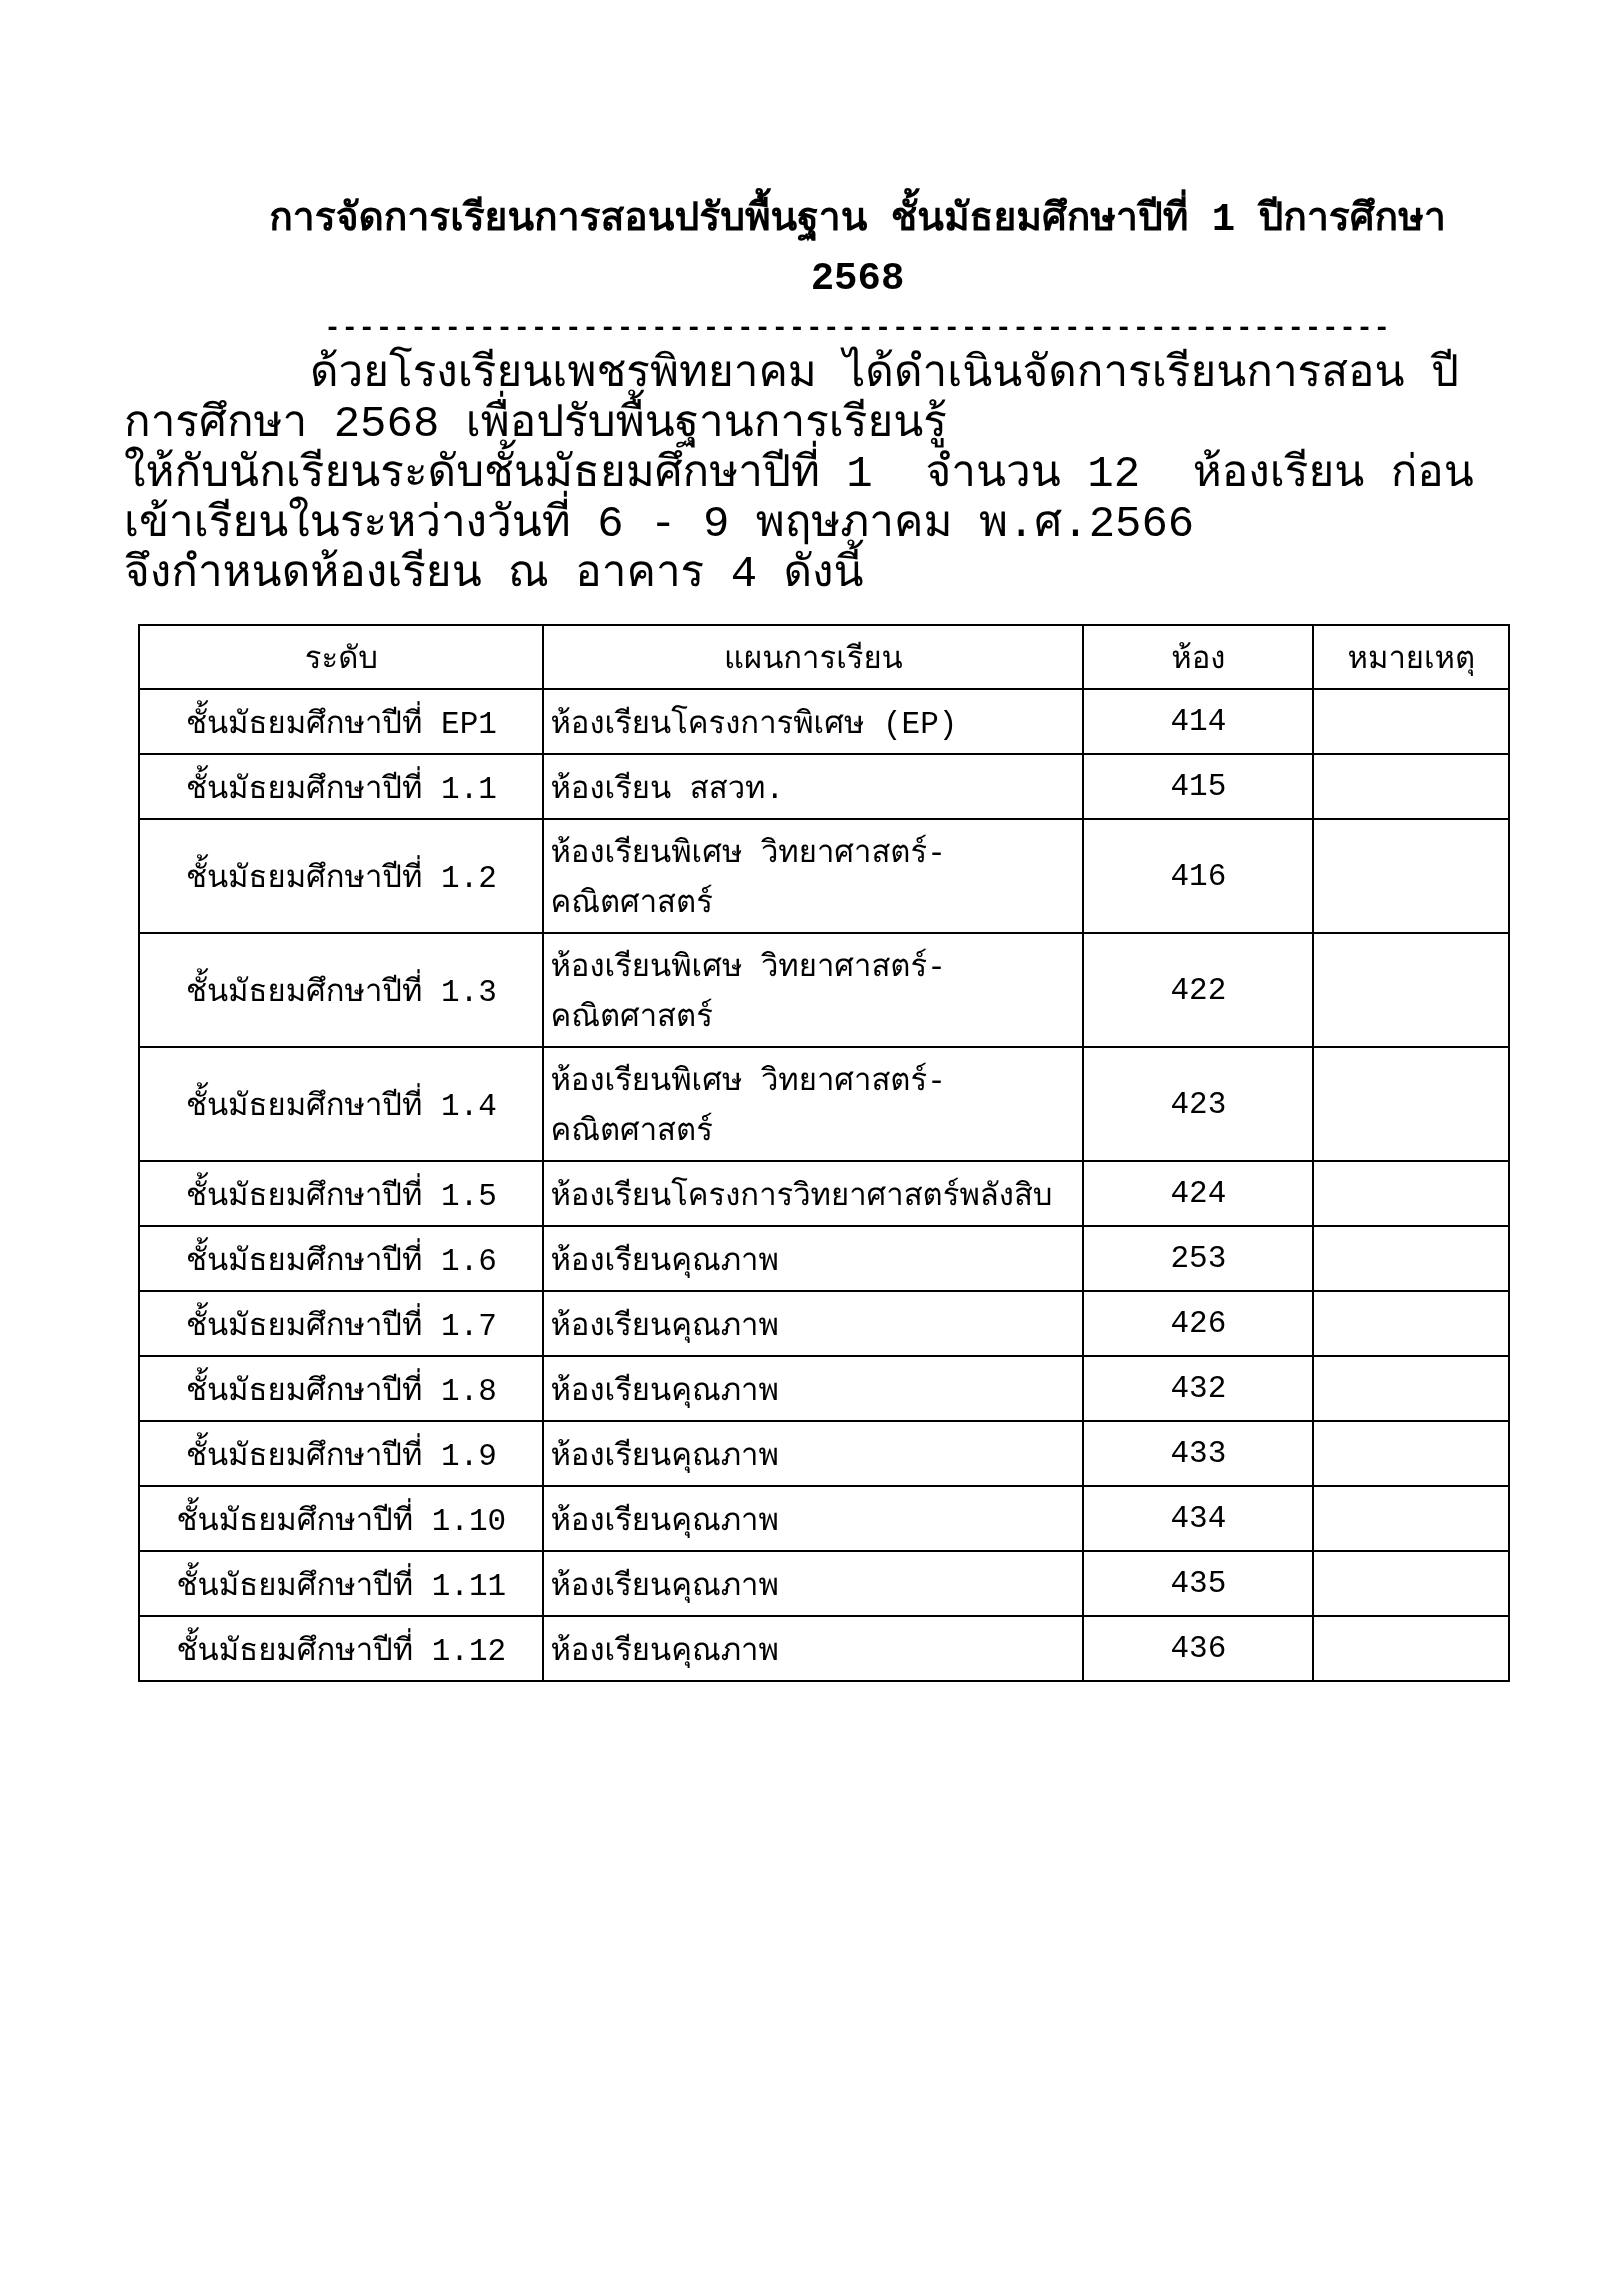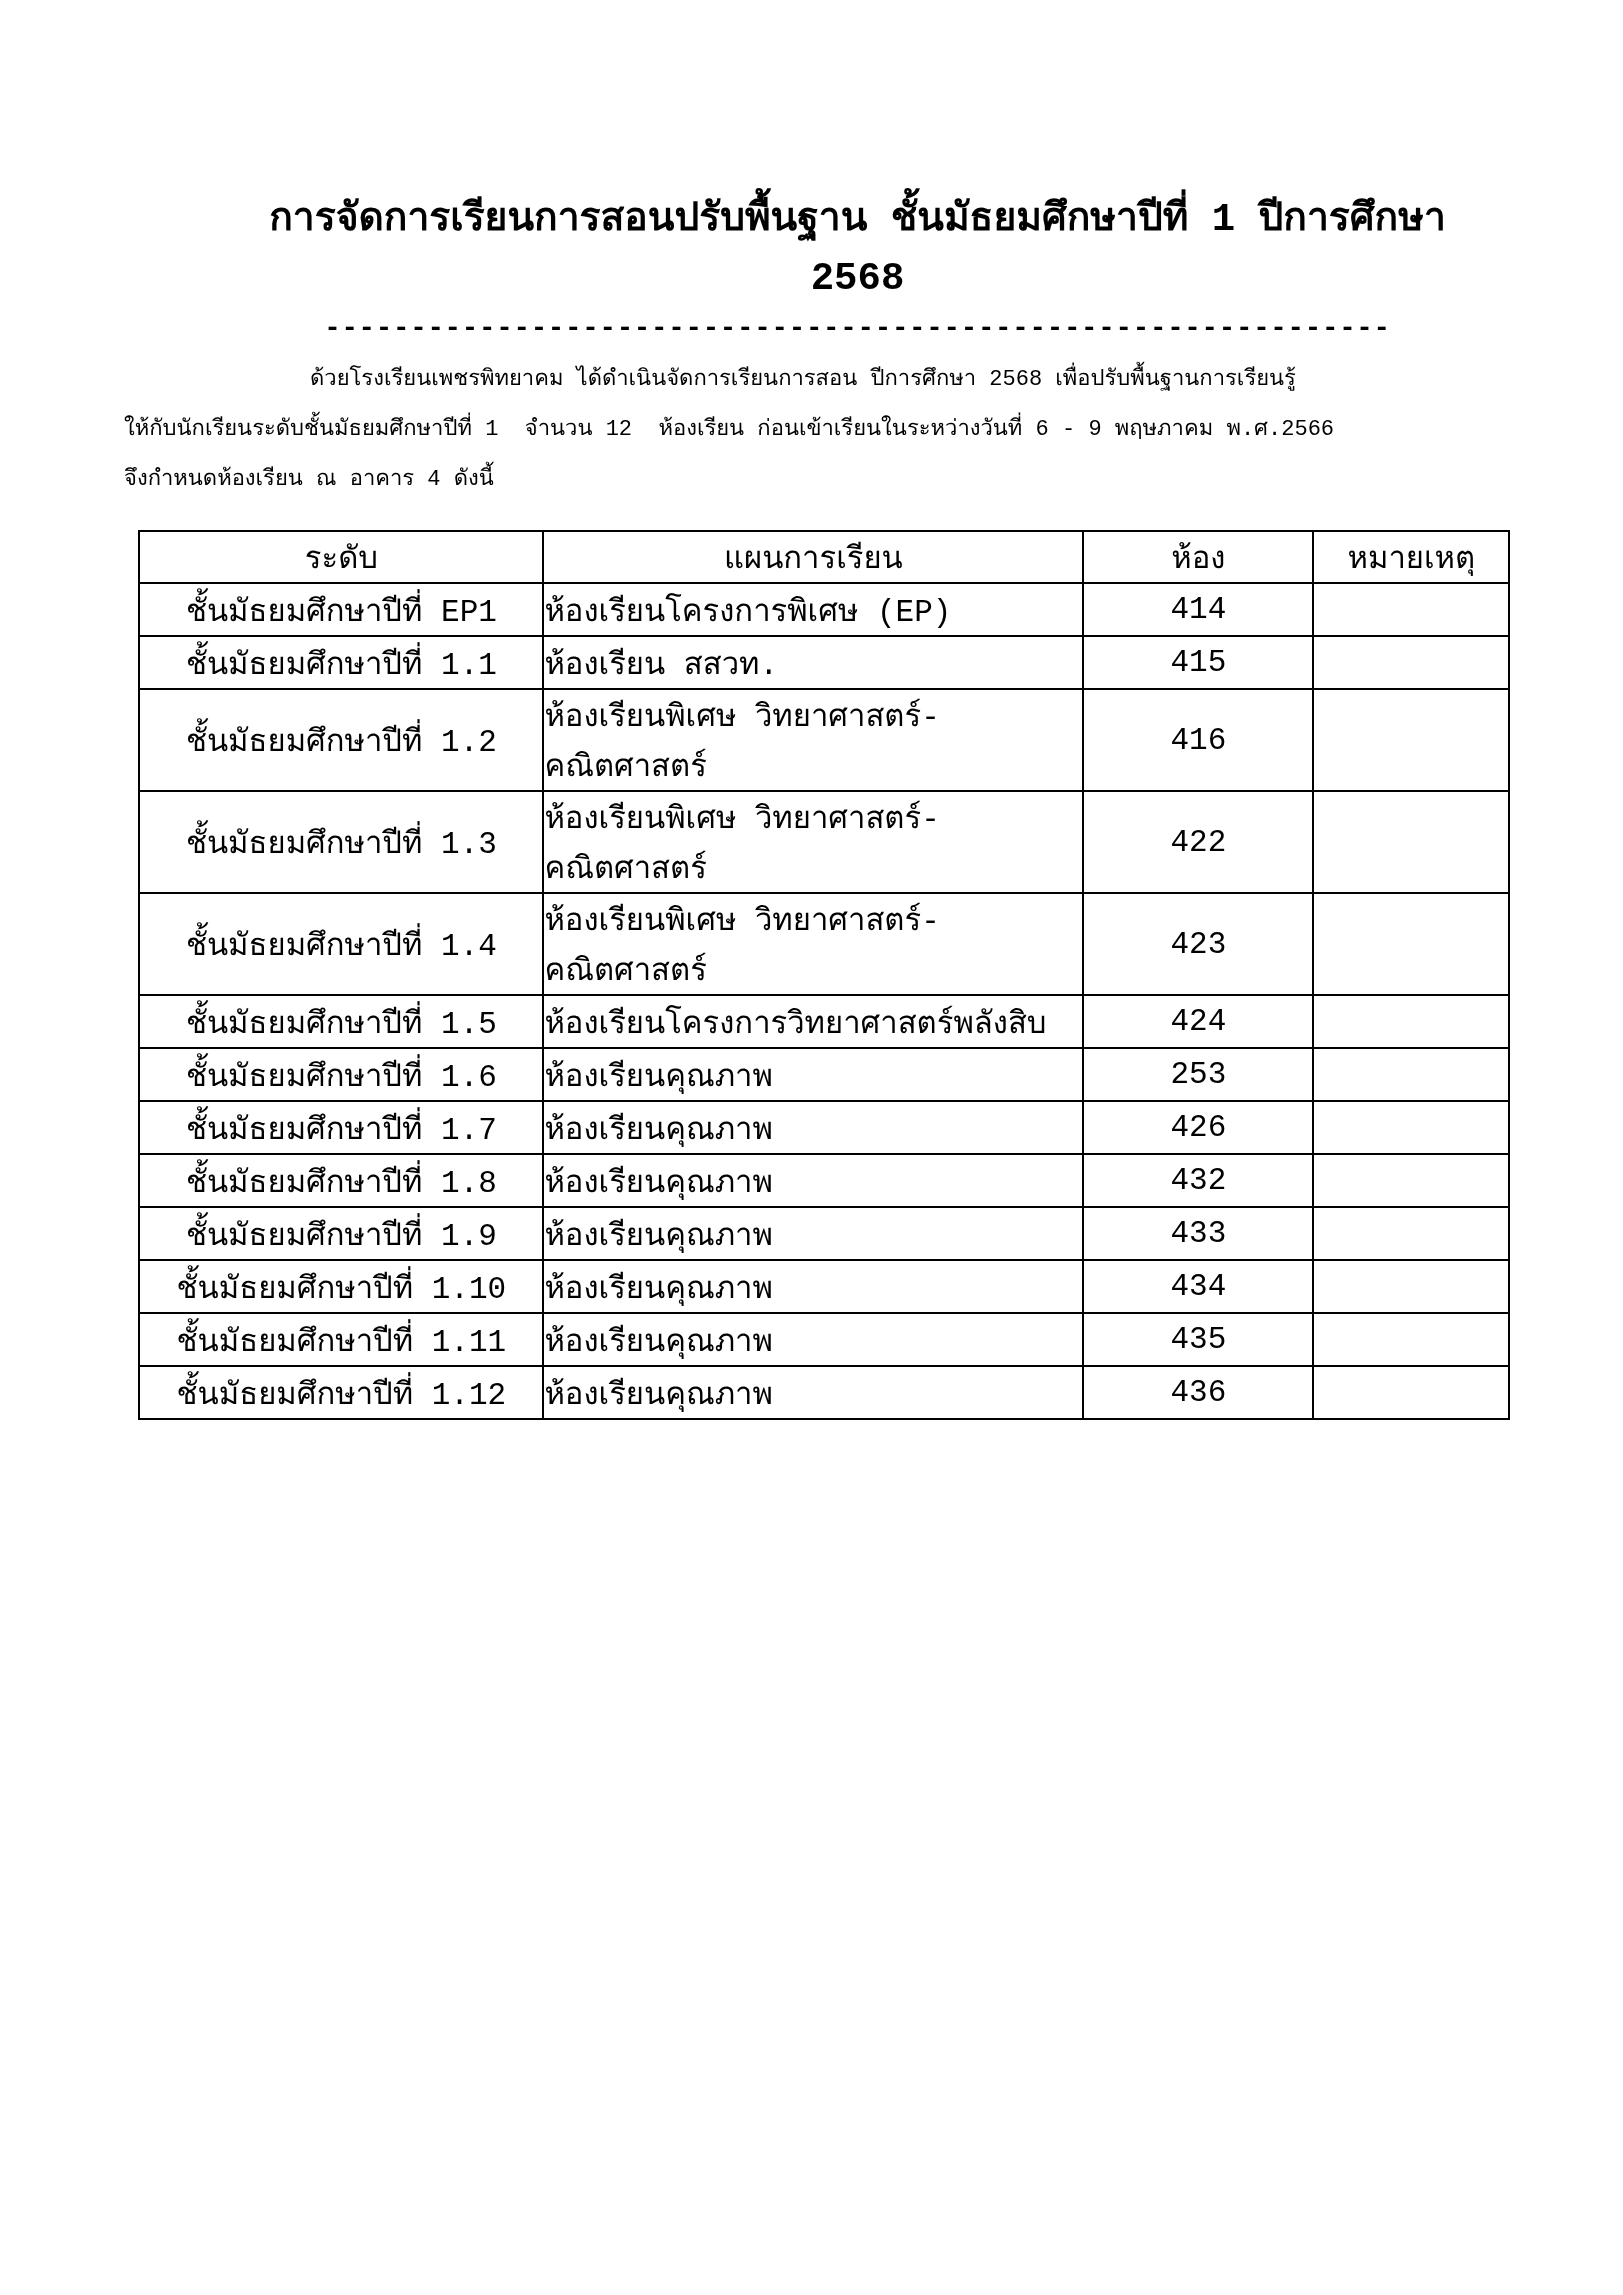--- a/index.html
+++ b/index.html
@@ -33,42 +33,42 @@
     white-space: pre-wrap;
   }
   .separator {
     font-size: 27.5px;
     line-height: 37px;
     letter-spacing: 0.7px;
     font-weight: bold;
     margin-top: 1.3px;
   }
   .intro {
-    margin-top: 8px;
-    font-size: 22px;
+    margin-top: 2px;
+    font-size: 44px;
     line-height: 50px;
   }
   .par-line {
     white-space: pre-wrap;
   }
   .par-line.indent {
     text-indent: 186px;
   }
   table.room-table {
     margin-top: 25px;
     margin-left: 14.4px;
     width: 1369px;
     border-collapse: collapse;
     table-layout: fixed;
     font-size: 31px;
   }
   table.room-table th,
   table.room-table td {
     border: 2.6px solid #000000;
-    padding: 0;
+    padding: 6px;
     overflow: hidden;
     vertical-align: middle;
   }
   table.room-table th {
     height: 50px;
     font-weight: normal;
     text-align: center;
   }
   table.room-table td {
     height: 51px;

